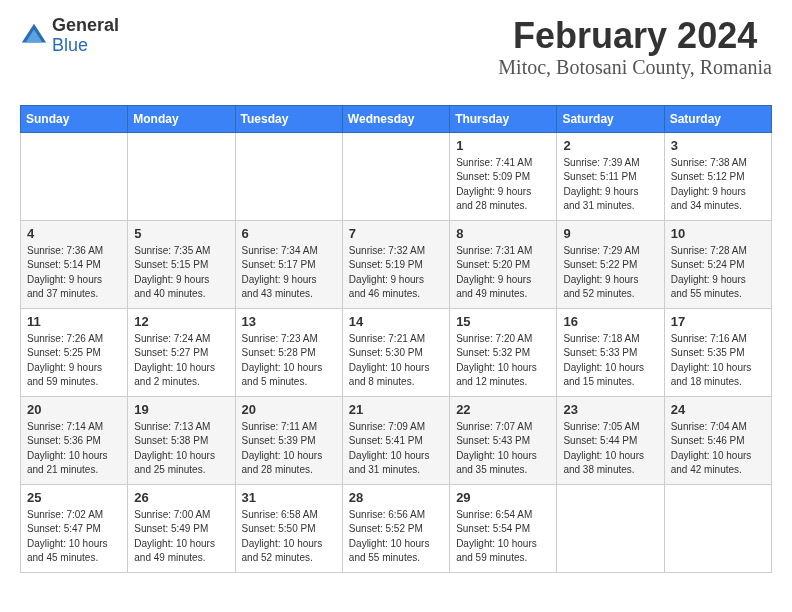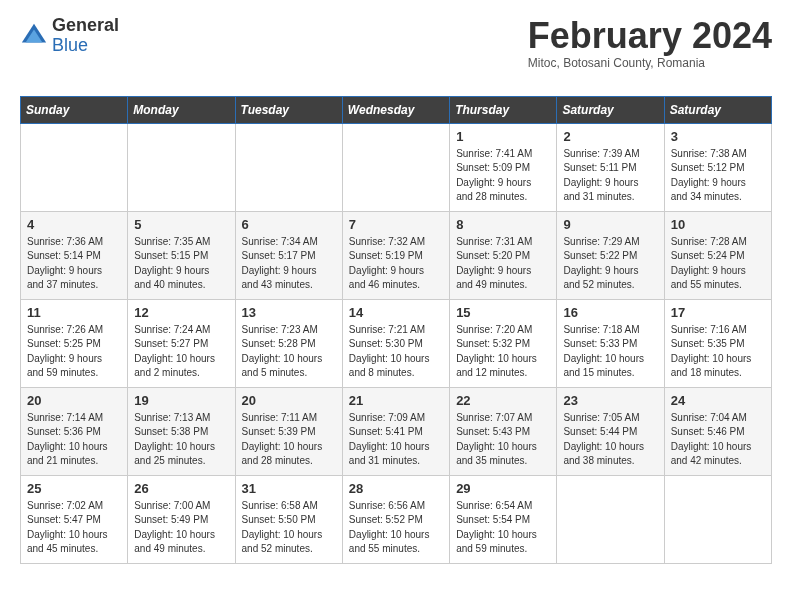--- a/index.html
+++ b/index.html
@@ -34,40 +34,40 @@
     .logo-blue {
       font-size: 18px;
       font-weight: normal;
       color: #2a6db5;
     }
     .logo-icon {
       width: 28px;
       height: 28px;
     }
     .title-section {
-      text-align: left;
+      text-align: center;
     }
     .month-title {
       font-size: 36px;
       font-weight: bold;
       color: #333;
       line-height: 1.1;
     }
     .subtitle {
-      font-size: 12px;
+      font-size: 20px;
       color: #555;
+      font-family: Liberation Serif, serif;
     }
     table {
       width: 100%;
       border-collapse: collapse;
       table-layout: fixed;
     }
     thead tr {
-      background-color: #404040;
-      font-style: italic;
+      background-color: #3b82f6;
     }
     thead th {
       color: #fff;
       font-size: 12px;
       font-weight: bold;
       padding: 6px 5px;
       text-align: left;
       border: 1px solid #2a6db5;
     }
     tbody tr {

